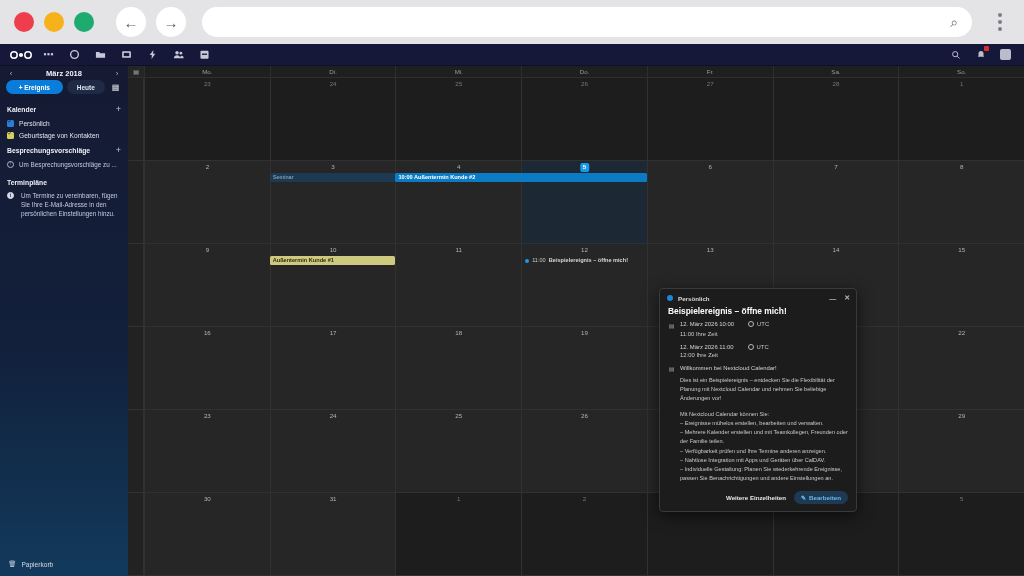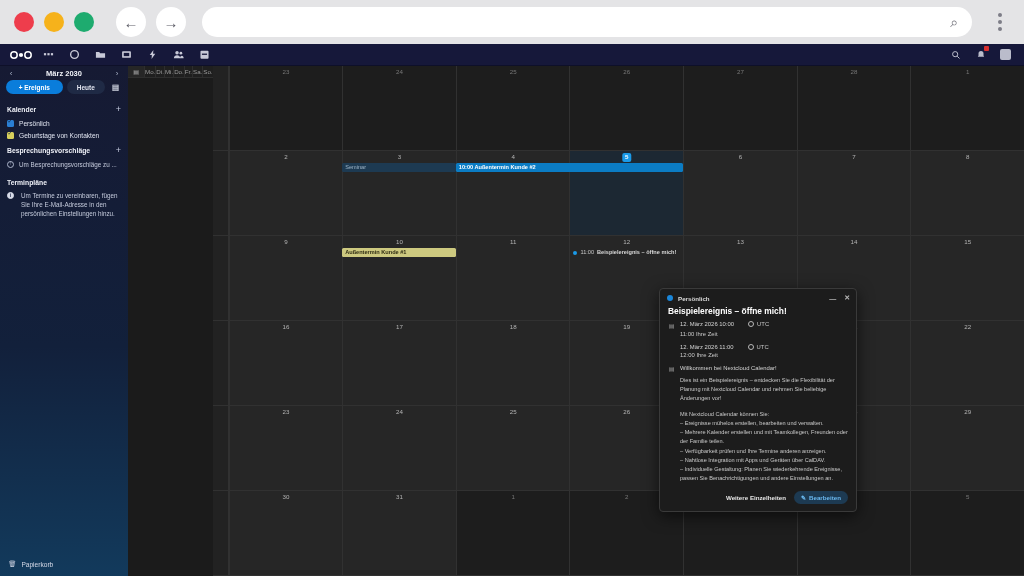--- a/index.html
+++ b/index.html
@@ -105,21 +105,21 @@
   .hint-ico { flex: none; width: 7px; height: 7px; border-radius: 50%; border: .7px solid #aeb6cc; color:#aeb6cc; font-size: 5px; display: flex; align-items: center; justify-content: center; margin-top: .5px; }
   .hint-ico.filled { background: #d7dbe8; border-color:#d7dbe8; color: #1a2340; font-weight: bold; }
   .sec-head.tp { padding-top: 8px; }
   .tp-text { padding-left: 2px; }
   .trash {
     margin-top: auto; display: flex; align-items: center; gap: 5px;
     padding: 6px 8px 8px 8px; font-size: 6.6px; color: #d6dae8;
   }
 
   
-  .cal-main { flex: 1; display: flex; flex-direction: row; background: #1b1b1b; position: relative; }
+  .cal-main { flex: 1; display: flex; flex-direction: column; background: #1b1b1b; position: relative; }
   .weekhead { display: flex; height: 12px; border-bottom: 1px solid #2e2e2e; background: #1f1f1f; }
   .wh-gutter {
     width: 16px; flex: none; display: flex; align-items: center;
     justify-content: center; color: #b9b9b9; font-size: 6px; background: #262626;
   }
   .wh-cell {
     flex: 1; display: flex; align-items: center; justify-content: center;
     font-size: 6.2px; color: #9b9b9b; border-left: 1px solid #2e2e2e;
   }
   .weeks { flex: 1; display: flex; flex-direction: column; }
@@ -288,21 +288,21 @@
     </span>
   </div>
 </div>
 
 <div class="app">
 
   <div class="sidebar">
 
     <div class="datenav">
       <span class="arrow">‹</span>
-      <span class="month">März 2030</span>
+      <span class="month">März 2018</span>
       <span class="arrow">›</span>
     </div>
 
     <div class="btnrow">
       <div class="btn-ereignis">+ Ereignis</div>
       <div class="btn-heute">Heute</div>
       <div class="view-toggle">▦</div>
     </div>
 
     <div class="sec-head">

